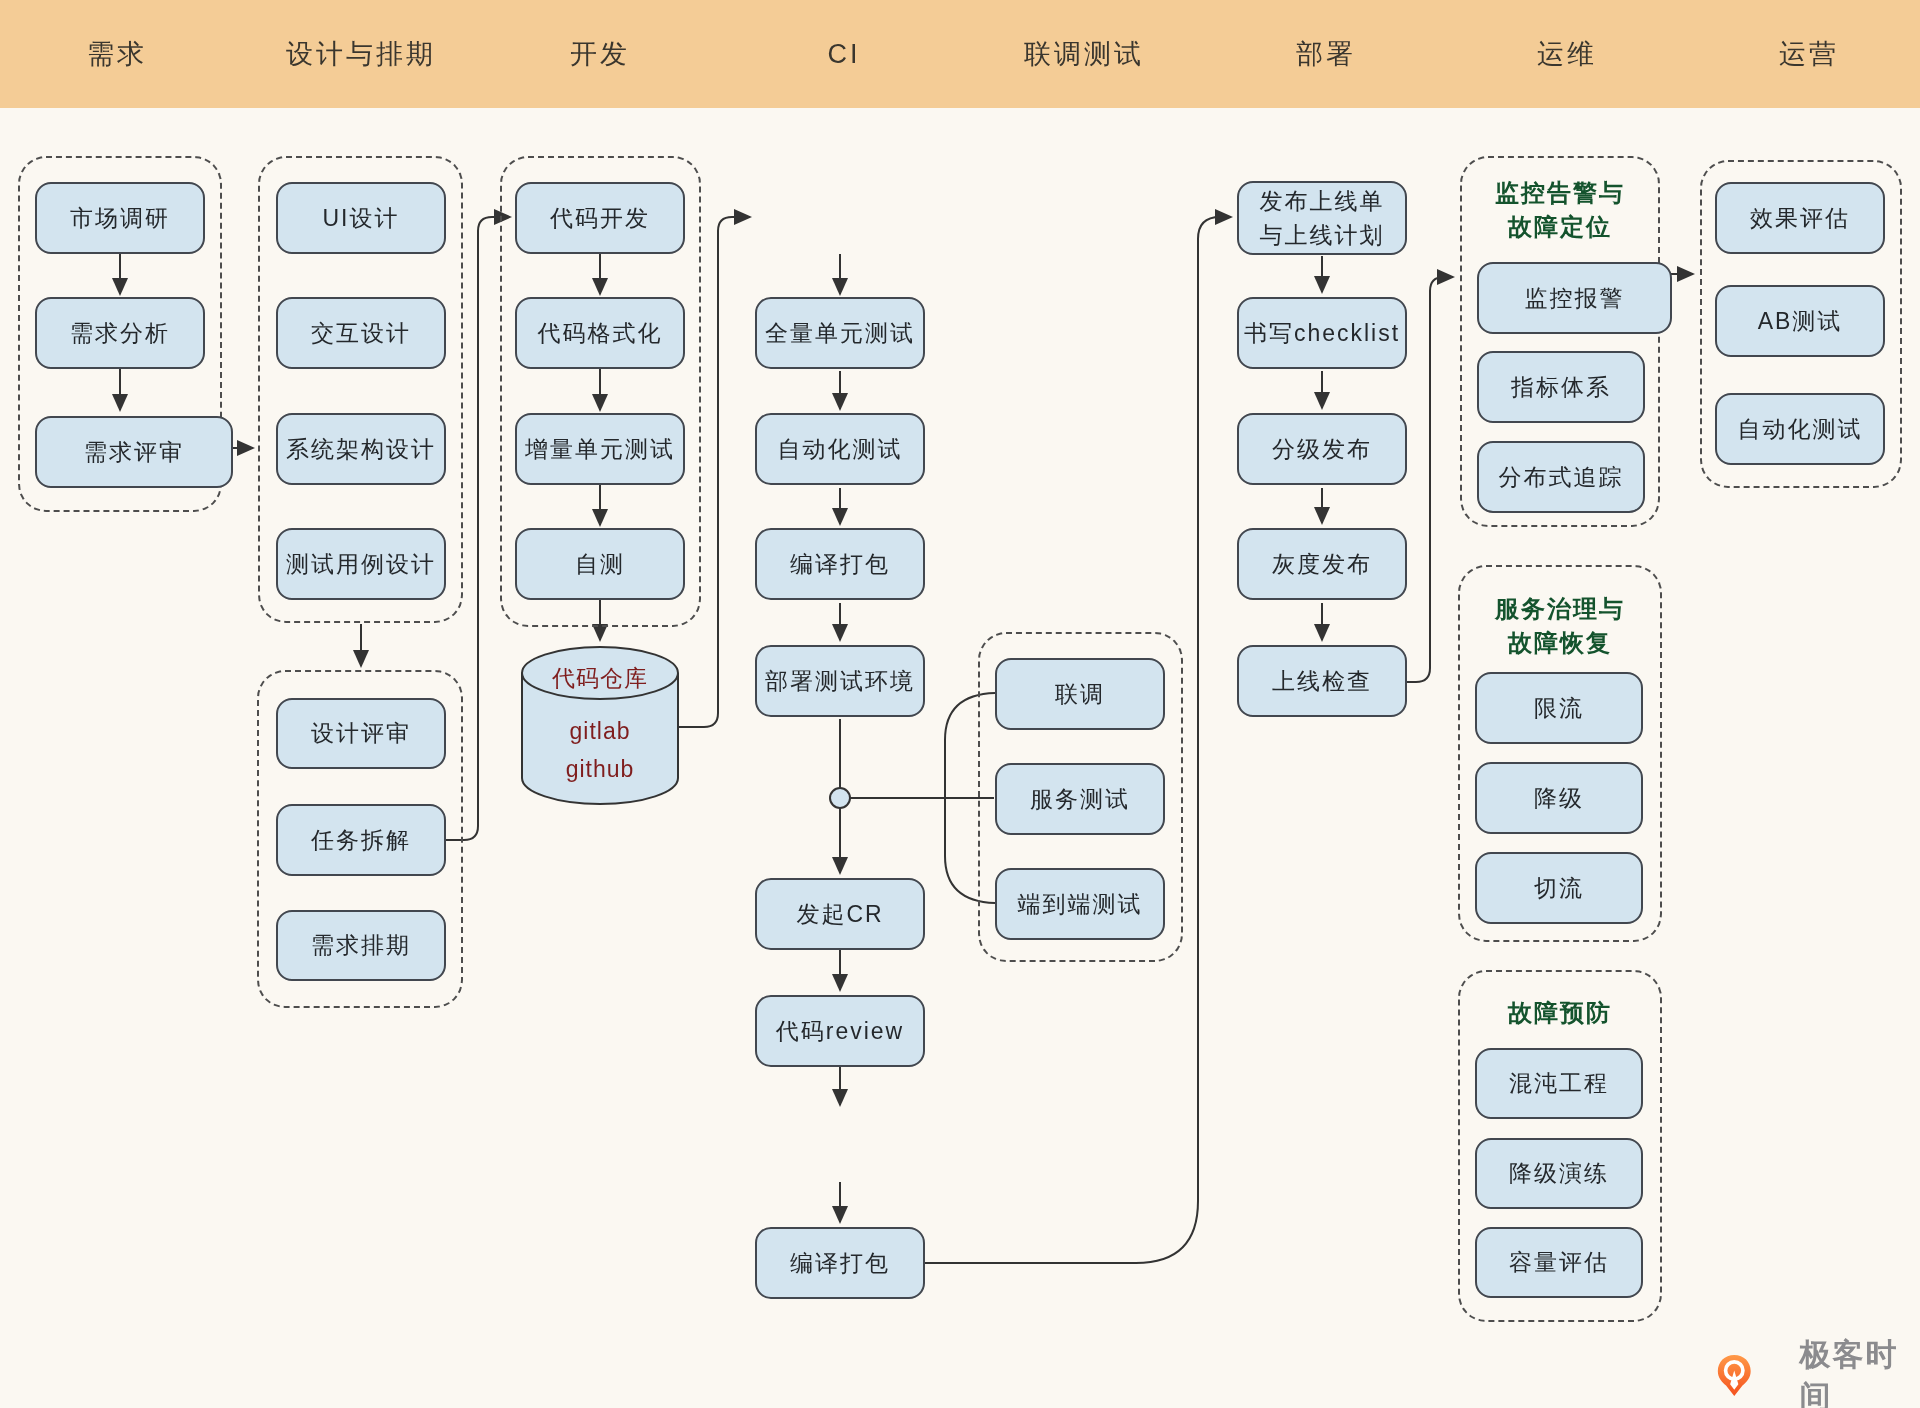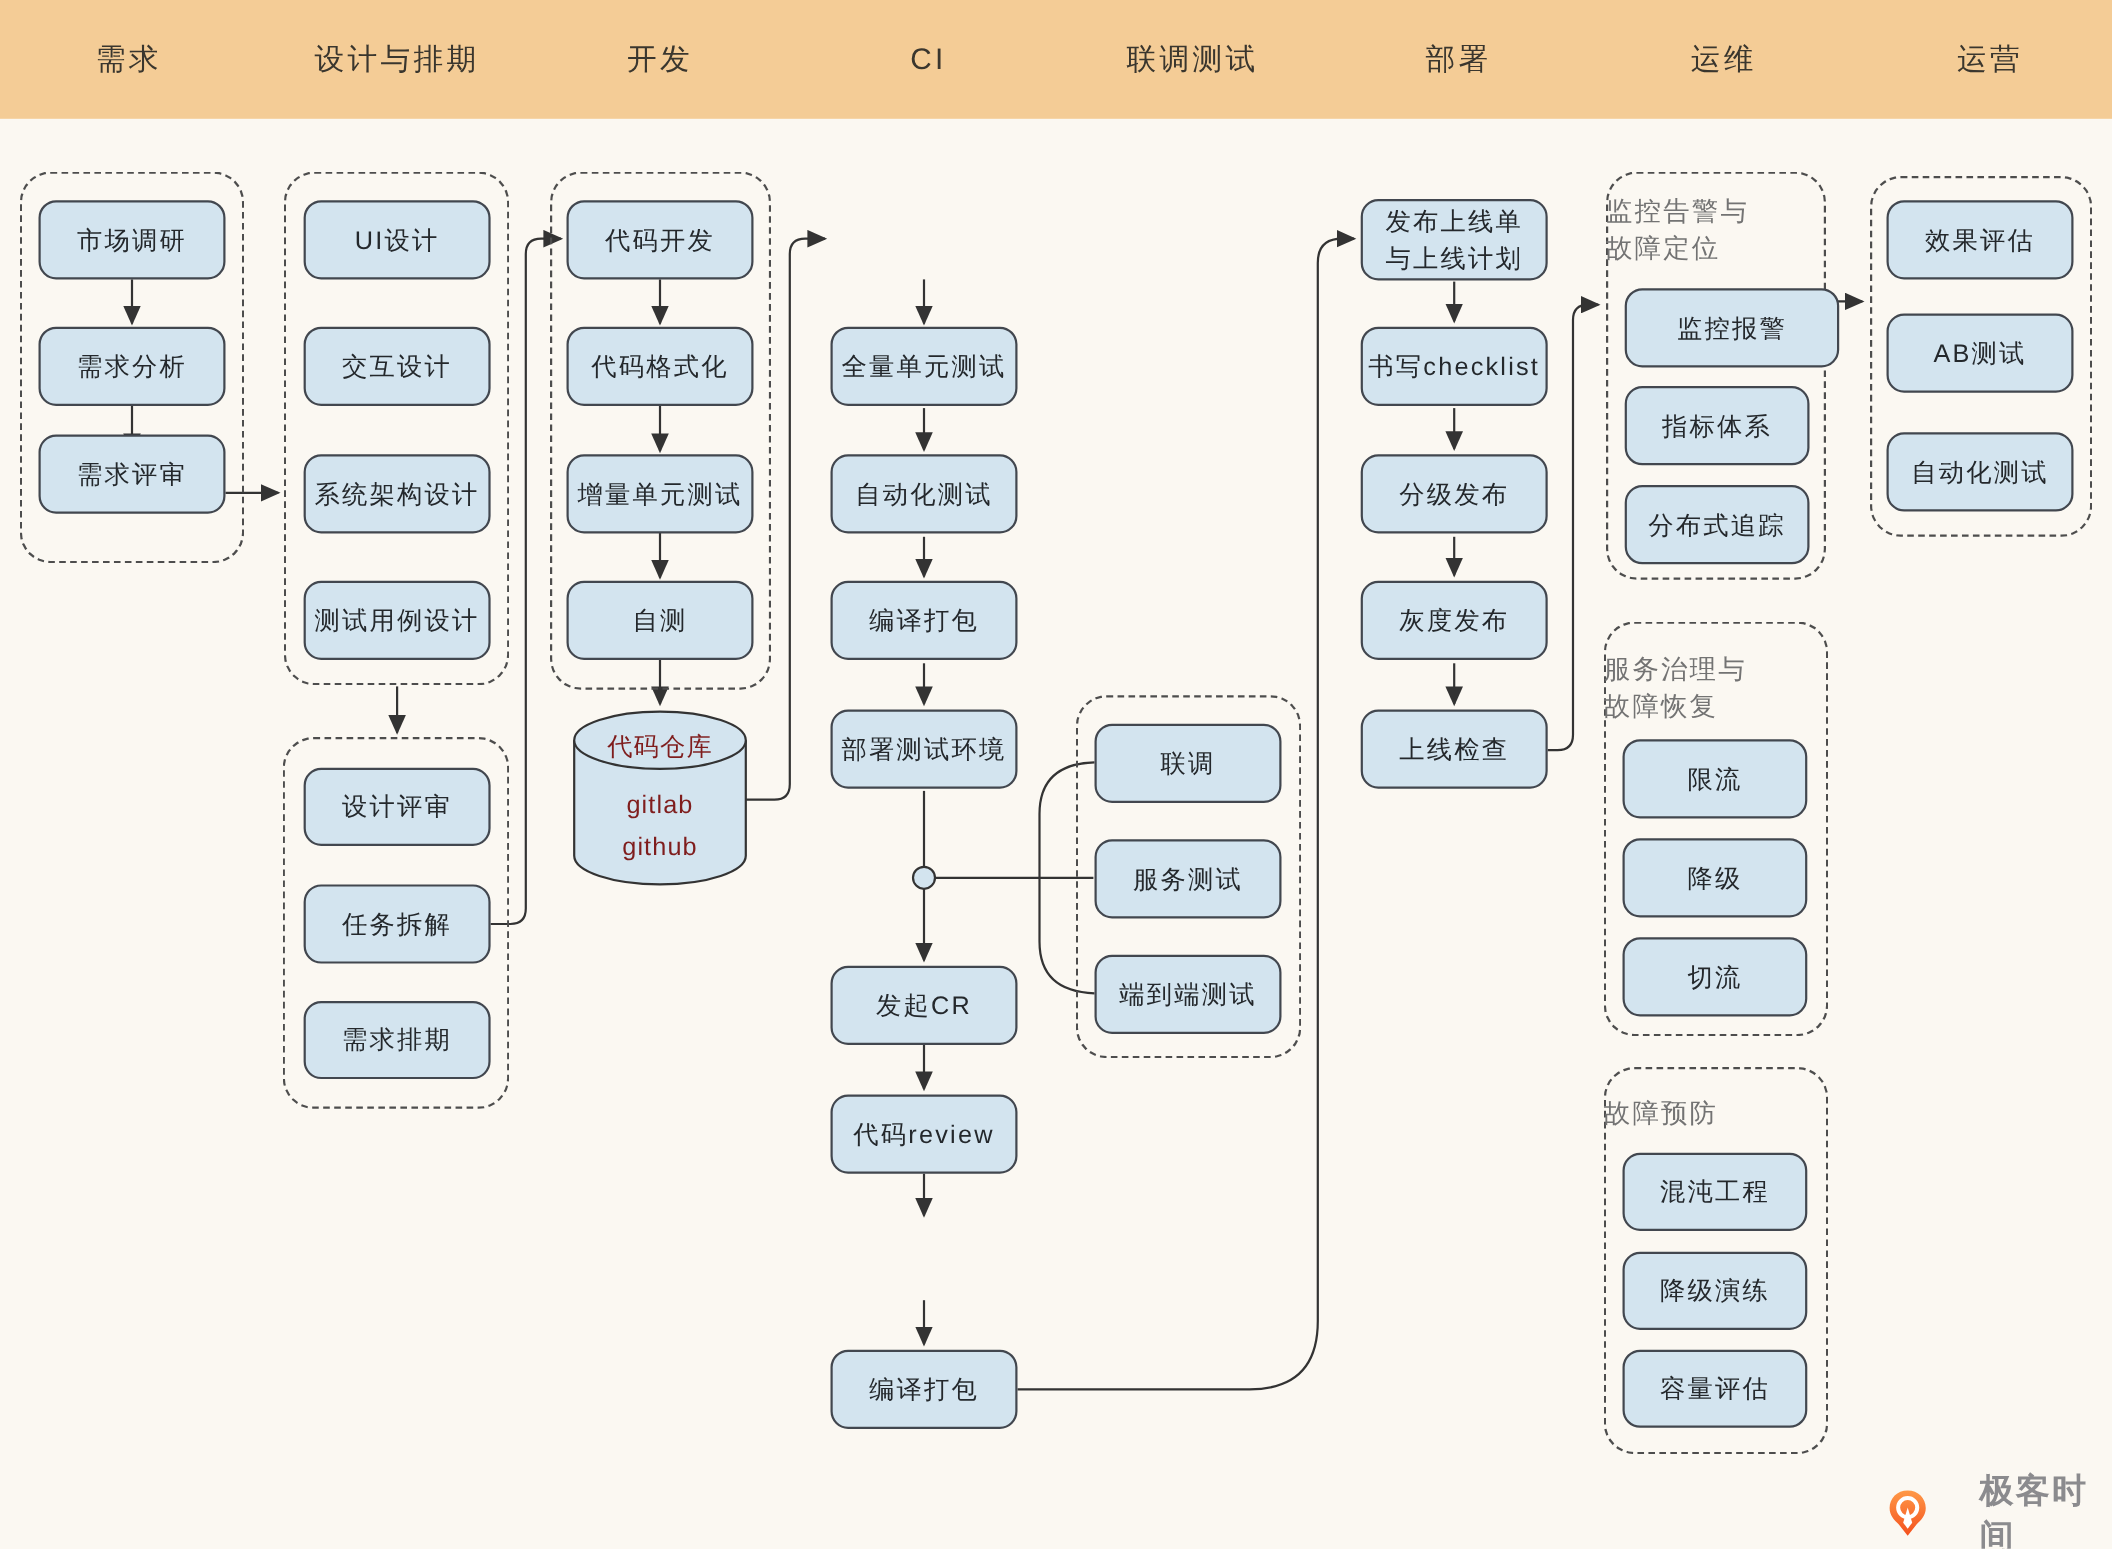--- a/index.html
+++ b/index.html
@@ -3,22 +3,22 @@
 <meta charset="utf-8">
 <style>
   html,body{margin:0;padding:0;}
   body{width:1920px;height:1408px;background:#fbf8f2;position:relative;overflow:hidden;
        font-family:"Liberation Sans","DejaVu Sans",sans-serif;}
   #stage{position:absolute;left:0;top:0;width:1920px;height:1408px;}
   .header-band{position:absolute;left:0;top:0;width:1920px;height:108px;background:#f4cc96;}
   .phase{position:absolute;top:0;height:108px;display:flex;align-items:center;justify-content:center;
          transform:translateX(-50%);font-size:27px;color:#3a362e;letter-spacing:3px;font-weight:500;}
   .group{position:absolute;border:2px dashed #4d4d4d;border-radius:28px;box-sizing:border-box;}
-  .group-title{position:absolute;font-size:24px;color:#737373;white-space:pre-line;
-               line-height:1.4;letter-spacing:2px;font-weight:400;}
+  .group-title{position:absolute;font-size:24px;color:#14532d;text-align:center;white-space:pre-line;
+               line-height:1.4;letter-spacing:2px;font-weight:700;}
   .box{position:absolute;box-sizing:border-box;background:#d3e4ef;border:2px solid #42474f;
        border-radius:16px;display:flex;align-items:center;justify-content:center;text-align:center;
        font-size:23px;color:#24282c;letter-spacing:2px;white-space:pre-line;line-height:1.5;font-weight:500;}
   .cyl-text{position:absolute;width:156px;left:522px;text-align:center;font-size:23px;color:#7f1d1d;
             letter-spacing:1px;font-weight:500;}
   svg.layer{position:absolute;left:0;top:0;}
   .logo{position:absolute;left:1716px;top:1334px;display:flex;align-items:center;gap:37px;}
   .logo-text{font-size:31px;color:#8b8b8e;font-weight:600;letter-spacing:2px;margin-left:10px;}
 </style>
 </head>
@@ -107,21 +107,21 @@
   <div class="group" style="left:1700px;top:160px;width:202px;height:328px"></div>
 
   <div class="group-title" style="left:1460px;top:176px;width:200px">监控告警与
 故障定位</div>
   <div class="group-title" style="left:1458px;top:592px;width:204px">服务治理与
 故障恢复</div>
   <div class="group-title" style="left:1458px;top:996px;width:204px">故障预防</div>
 
   <div class="box" style="left:35px;top:182px;width:170px;height:72px">市场调研</div>
   <div class="box" style="left:35px;top:297px;width:170px;height:72px">需求分析</div>
-  <div class="box" style="left:35px;top:395px;width:170px;height:72px">需求评审</div>
+  <div class="box" style="left:35px;top:416px;width:198px;height:72px">需求评审</div>
 
   <div class="box" style="left:276px;top:182px;width:170px;height:72px">UI设计</div>
   <div class="box" style="left:276px;top:297px;width:170px;height:72px">交互设计</div>
   <div class="box" style="left:276px;top:413px;width:170px;height:72px">系统架构设计</div>
   <div class="box" style="left:276px;top:528px;width:170px;height:72px">测试用例设计</div>
   <div class="box" style="left:276px;top:698px;width:170px;height:71px">设计评审</div>
   <div class="box" style="left:276px;top:804px;width:170px;height:72px">任务拆解</div>
   <div class="box" style="left:276px;top:910px;width:170px;height:71px">需求排期</div>
 
   <div class="box" style="left:515px;top:182px;width:170px;height:72px">代码开发</div>

